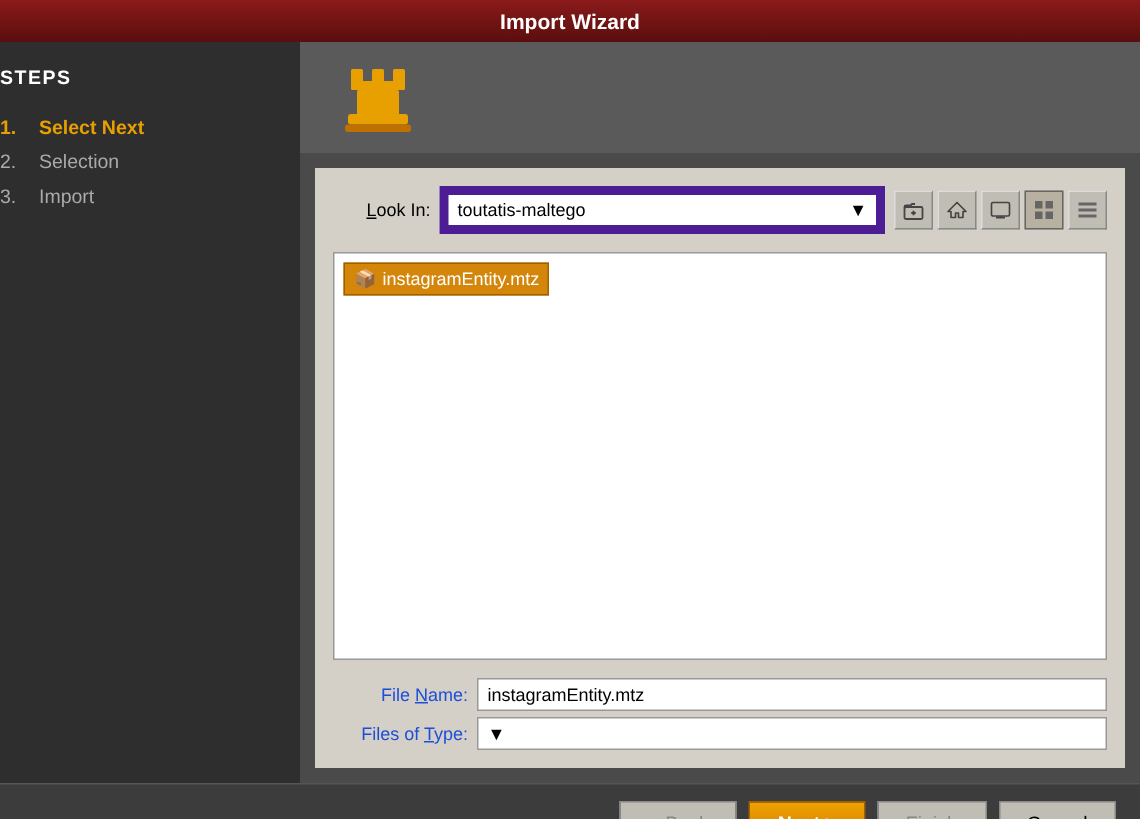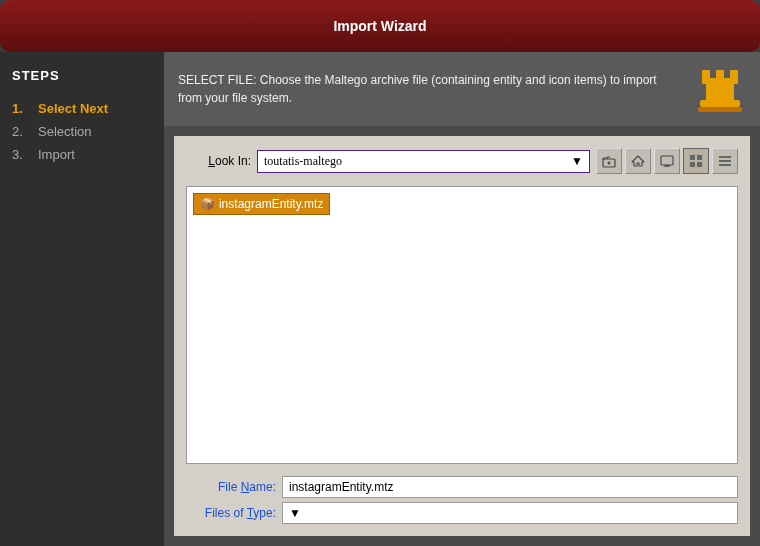--- a/index.html
+++ b/index.html
@@ -10,38 +10,37 @@
       font-family: Arial, sans-serif;
       font-size: 13px;
       overflow: hidden;
     }
 
     
     #title-bar {
       background: linear-gradient(to bottom, #8b1a1a, #5a0e0e);
       color: #fff;
       text-align: center;
-      padding: 18px 0;
+      padding: 6px 0;
       font-weight: bold;
       font-size: 14px;
-      border-radius: 10px;
     }
 
     
     #main-layout {
       display: flex;
       height: 494px;
     }
 
     
     #sidebar {
-      width: 164px;
+      width: 200px;
       background: #2e2e2e;
       color: #ccc;
-      padding: 16px 12px;
+      padding: 16px 0;
       flex-shrink: 0;
     }
 
     #sidebar-title {
       color: #fff;
       font-weight: bold;
       font-size: 13px;
       margin-bottom: 14px;
       letter-spacing: 1px;
     }
@@ -120,28 +119,27 @@
     #look-in-label {
       font-size: 12px;
       color: #000;
       min-width: 65px;
       font-weight: normal;
     }
 
     #look-in-dropdown {
       flex: 1;
       background: #fff;
-      border: 1px solid #4c1d95;
+      border: 6px solid #4c1d95;
       padding: 3px 6px;
       font-size: 12px;
       display: flex;
       align-items: center;
       justify-content: space-between;
       cursor: pointer;
-      font-family: Liberation Serif, serif;
     }
 
     .toolbar-buttons {
       display: flex;
       gap: 3px;
     }
 
     .toolbar-btn {
       width: 26px;
       height: 26px;
@@ -288,21 +286,20 @@
     </div>
     <div class="step-item">
       <span class="step-number">3.</span>
       <span>Import</span>
     </div>
   </div>
 
   <div id="content-area">
 
     <div id="info-bar">
-      <div id="info-text">SELECT FILE: Choose the Maltego archive file (containing entity and icon items) to import from your file system.</div>
       <div id="maltego-icon">
 
         <svg width="50" height="50" viewBox="0 0 50 50" xmlns="http://www.w3.org/2000/svg">
           <rect x="8" y="6" width="8" height="10" rx="1" fill="#e8a000"></rect>
           <rect x="22" y="6" width="8" height="10" rx="1" fill="#e8a000"></rect>
           <rect x="36" y="6" width="8" height="10" rx="1" fill="#e8a000"></rect>
           <rect x="8" y="14" width="36" height="6" rx="1" fill="#e8a000"></rect>
           <rect x="12" y="20" width="28" height="18" rx="1" fill="#e8a000"></rect>
           <rect x="6" y="36" width="40" height="7" rx="2" fill="#e8a000"></rect>
           <rect x="4" y="43" width="44" height="5" rx="2" fill="#c07000"></rect>

